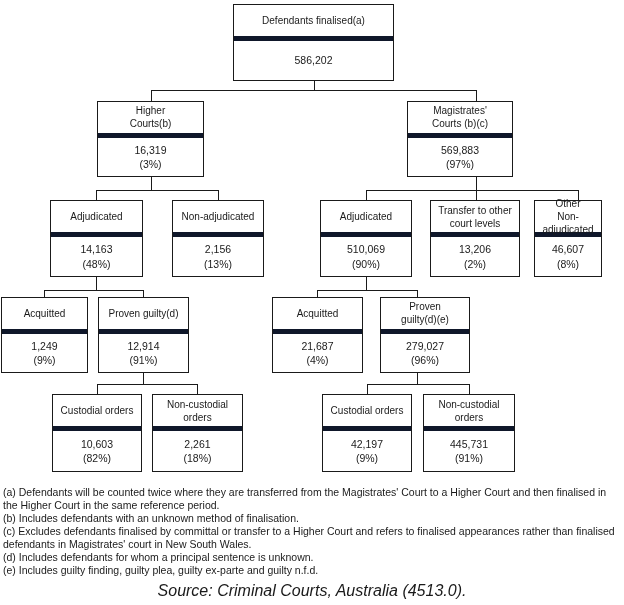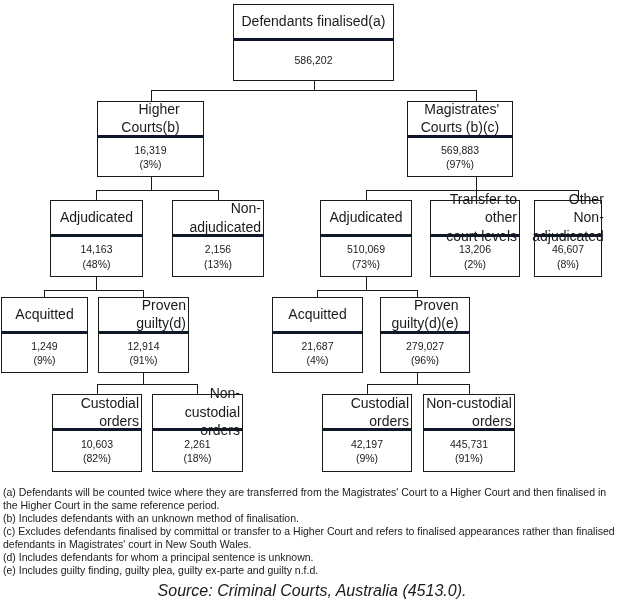--- a/index.html
+++ b/index.html
@@ -21,27 +21,27 @@
     position: absolute;
     box-sizing: border-box;
     border: 1px solid #1a1a1a;
     background: #ffffff;
     display: flex;
     flex-direction: column;
   }
   .node-label {
     box-sizing: border-box;
     height: 48%;
-    border-bottom: 3px solid #0f172a;
+    border-bottom: 5px solid #0f172a;
     display: flex;
     align-items: center;
     justify-content: center;
-    text-align: right;
+    text-align: center;
     white-space: pre-line;
-    font-size: 14px;
+    font-size: 10px;
     line-height: 1.3;
     padding: 1px 2px;
   }
   .node-value {
     flex: 1;
     display: flex;
     flex-direction: column;
     justify-content: center;
     text-align: center;
     font-size: 10.5px;
@@ -128,21 +128,21 @@
     <div class="node-value">
       <span>2,156</span>
       <span>(13%)</span>
     </div>
   </div>
 
   <div class="node" style="left:320px; top:200px; width:92px; height:77px">
     <div class="node-label">Adjudicated</div>
     <div class="node-value">
       <span>510,069</span>
-      <span>(73%)</span>
+      <span>(90%)</span>
     </div>
   </div>
 
   <div class="node" style="left:430px; top:200px; width:90px; height:77px">
     <div class="node-label">Transfer to other
 court levels</div>
     <div class="node-value">
       <span>13,206</span>
       <span>(2%)</span>
     </div>

